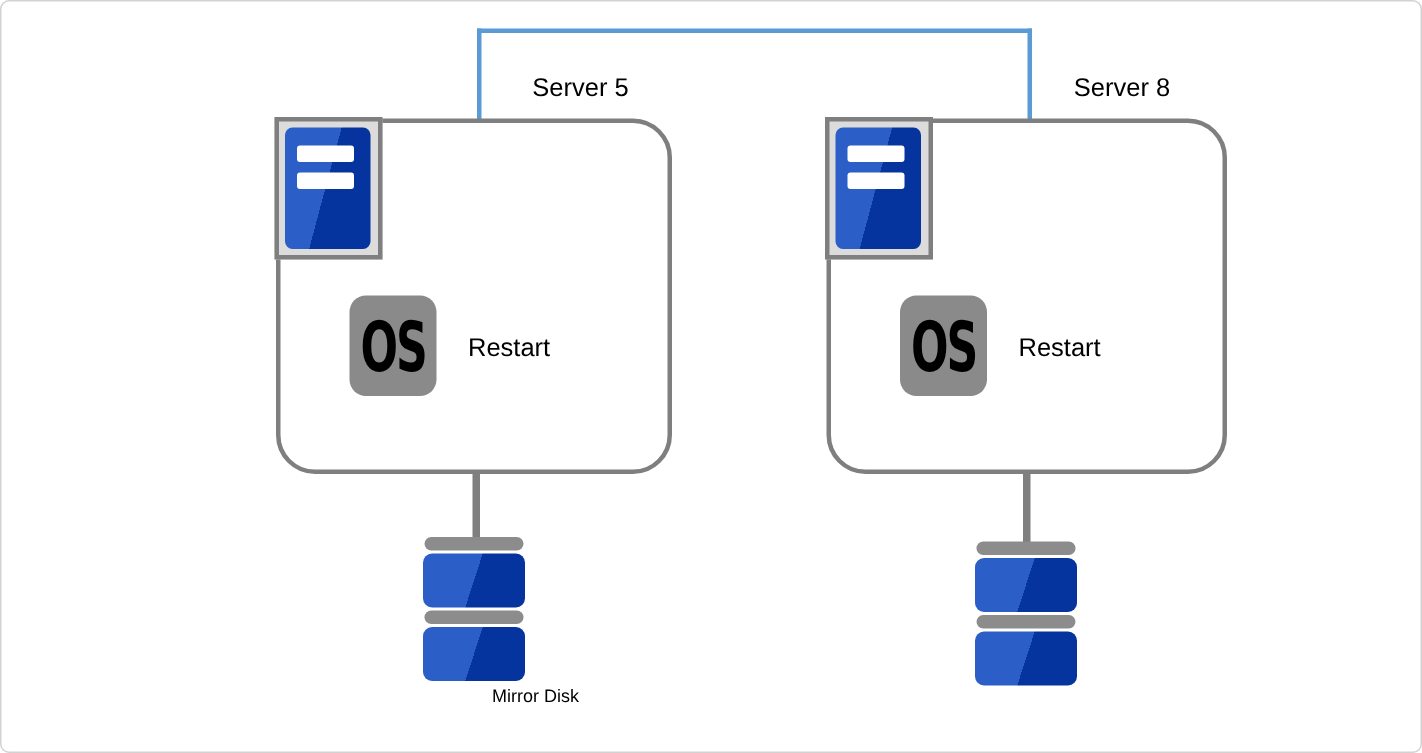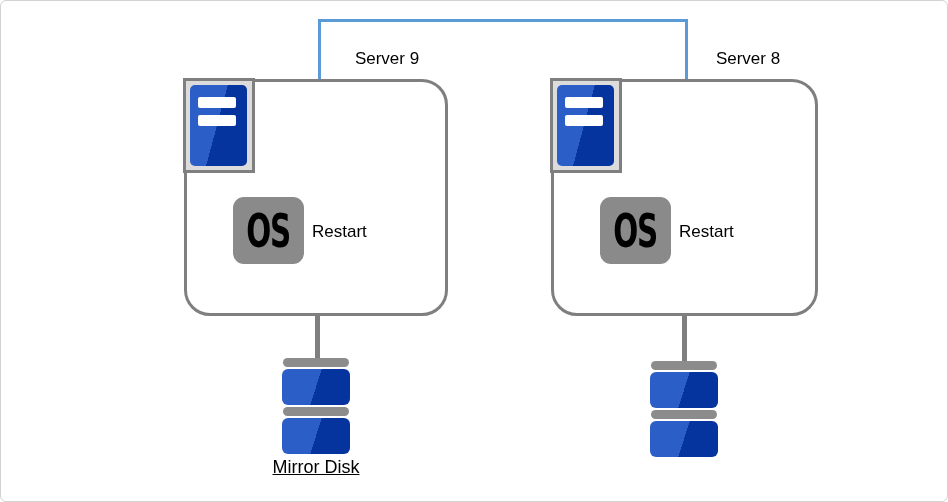--- a/index.html
+++ b/index.html
@@ -42,21 +42,21 @@
   }
   .tower-bar {
     position: absolute;
     left: 8px; width: 38px; height: 11px;
     background: #ffffff;
     border-radius: 2px;
   }
   
   .os-badge {
     position: absolute;
-    top: 196px; width: 71px; height: 67px;
+    top: 196px; width: 58px; height: 67px;
     background: #8a8a8a;
     border-radius: 11px;
     display: flex; align-items: center; justify-content: center;
   }
   .os-text {
     font-family: "DejaVu Sans", sans-serif;
     font-weight: bold;
     font-size: 46px;
     letter-spacing: -2px;
     transform: scaleX(0.64);
@@ -88,36 +88,35 @@
   }
   .disk-platter {
     position: absolute;
     left: 0; width: 68px; height: 36px;
     border-radius: 6px;
     background: linear-gradient(108deg, #2b5fc7 50%, #06349e 50%);
   }
   .disk-label {
     position: absolute;
     top: 456px; width: 140px;
-    text-align: center;
-    font-size: 18px;
+    text-align: right;
+    font-size: 12px;
     white-space: nowrap;
-    text-decoration: underline;
   }
 </style>
 </head>
 <body>
 
 <div id="canvas">
 
   <div class="link-seg" style="left:317px; top:18px; width:370px; height:3px;"></div>
   <div class="link-seg" style="left:317px; top:18px; width:3px; height:61px;"></div>
   <div class="link-seg" style="left:684px; top:18px; width:3px; height:61px;"></div>
 
-  <div class="server-label" style="left:326px;">Server 9</div>
+  <div class="server-label" style="left:326px;">Server 5</div>
 
   <div class="server-box" style="left:183px; width:264px;"></div>
 
   <div class="icon-frame" style="left:182px;">
     <div class="tower">
       <div class="tower-bar" style="top:12px;"></div>
       <div class="tower-bar" style="top:30px;"></div>
     </div>
   </div>
 

